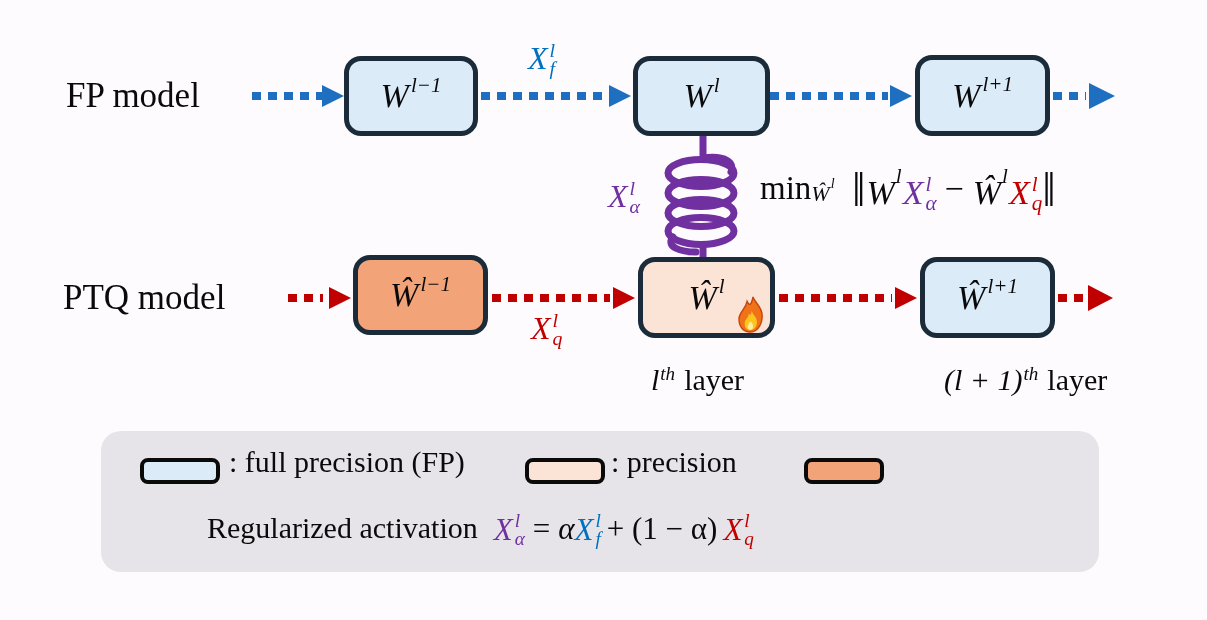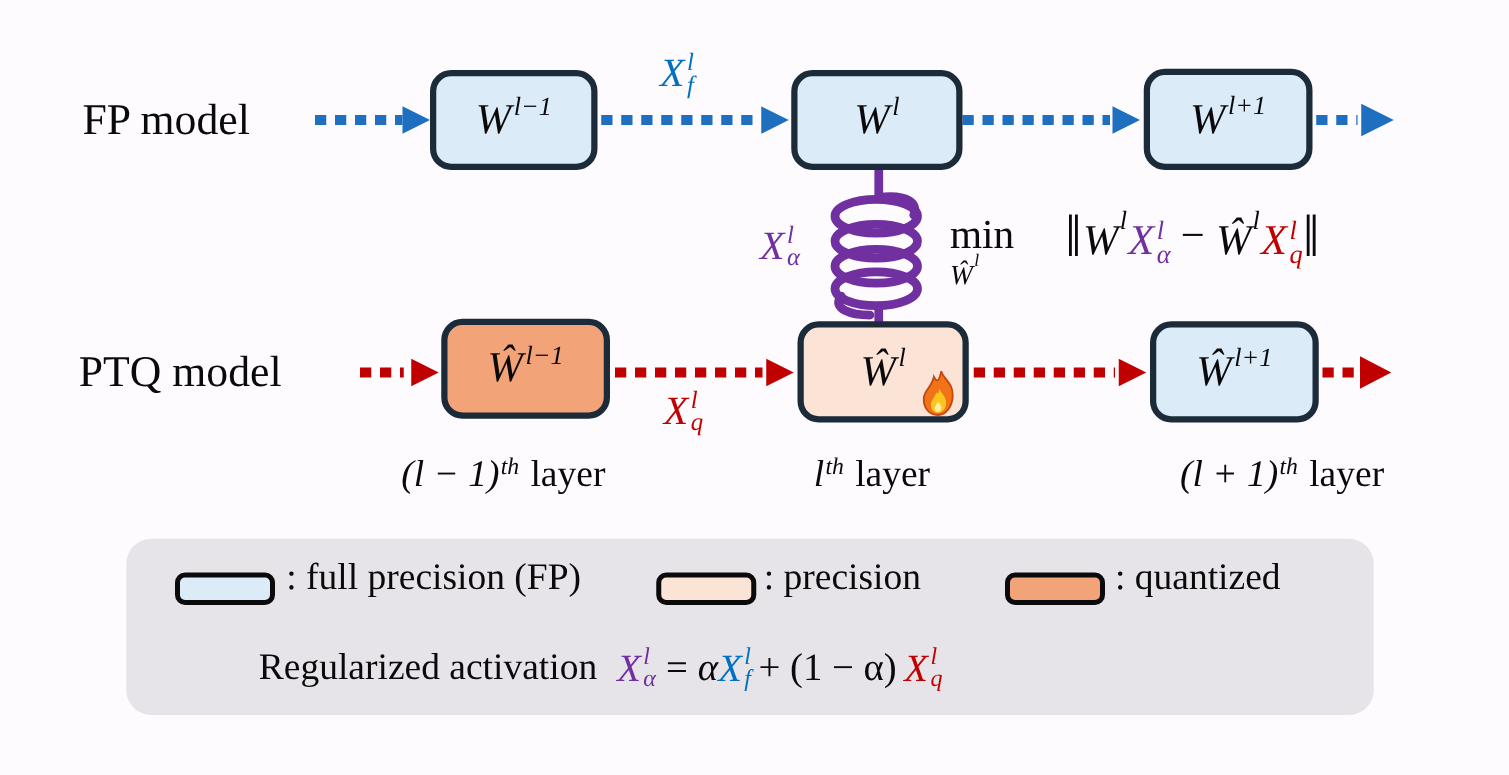--- a/index.html
+++ b/index.html
@@ -39,22 +39,22 @@
     font-size:0.62em;line-height:0.92;margin-left:2px;transform:translateY(1px);}
   .purple{color:#7030a0;}
   .red{color:#c00000;}
   .blue{color:#0070c0;}
   .xlabel{position:absolute;font-size:32px;}
   #xf-label{left:528px;top:40px;}
   #xalpha-label{left:608px;top:178px;}
   #xq-label{left:531px;top:310px;}
 
   
-  .minblock{position:absolute;left:760px;top:172px;display:flex;flex-direction:column;
-    align-items:flex-start;line-height:1;}
+  .minblock{position:absolute;left:760px;top:172px;display:flex;flex-direction:row;
+    align-items:flex-end;line-height:1;}
   .min-word{font-size:33px;}
   .min-under{font-size:22px;font-style:italic;margin-top:4px;display:inline-flex;}
   .musup{font-size:14px;transform:translateY(-6px);margin-left:1px;}
 
   
   .norm{position:absolute;left:852px;top:160px;height:66px;display:flex;align-items:center;
     font-size:34px;font-style:italic;line-height:1;}
   .dbar{font-style:normal;font-size:48px;font-weight:400;transform:translateY(-3px);}
   .wterm{display:inline-flex;margin:0 1px;}
   .wsup{font-size:21px;transform:translateY(-10px);margin-left:1px;}
@@ -75,21 +75,21 @@
   .swatch{position:absolute;box-sizing:border-box;width:80px;height:26px;
     border:4px solid #0a0a0a;border-radius:8px;top:27px;}
   #sw-fp{left:39px;}
   #sw-quantizing{left:424px;}
   #sw-quantized{left:703px;}
   .leglabel{position:absolute;top:13px;font-size:30px;line-height:1.2;}
   #lb-fp{left:128px;}
   #lb-quantizing{left:510px;}
   #lb-quantized{left:791px;}
   .legformula{position:absolute;left:106px;top:80px;height:46px;display:flex;
-    align-items:center;font-size:30px;}
+    align-items:flex-start;font-size:30px;}
   .lf-math{display:inline-flex;align-items:center;font-size:31px;margin-left:16px;}
   .lf-eq{font-style:normal;margin:0 8px;}
   .lf-alpha{font-style:italic;}
   .lf-mid{font-style:normal;margin:0 6px;}
 </style>
 </head>
 <body>
 
 <div class="canvas">
 
@@ -225,37 +225,33 @@
     <span class="xterm red">
       <span class="xbase">X</span>
       <span class="xscripts">
           <span>l</span>
           <span>q</span>
         </span>
     </span>
     <span class="dbar">‖</span>
   </div>
 
-  <div class="layerlabel" id="ll-0">
-    <span class="ll-math">(l − 1)</span><span class="ll-sup">th</span><span class="ll-word">layer</span>
-  </div>
   <div class="layerlabel" id="ll-1">
     <span class="ll-math">l</span><span class="ll-sup">th</span><span class="ll-word">layer</span>
   </div>
   <div class="layerlabel" id="ll-2">
     <span class="ll-math">(l + 1)</span><span class="ll-sup">th</span><span class="ll-word">layer</span>
   </div>
 
   <div class="legend">
     <div class="swatch fill-fp" id="sw-fp"></div>
     <div class="leglabel" id="lb-fp">: full precision (FP)</div>
     <div class="swatch fill-quantizing" id="sw-quantizing"></div>
     <div class="leglabel" id="lb-quantizing">: precision</div>
     <div class="swatch fill-quantized" id="sw-quantized"></div>
-    <div class="leglabel" id="lb-quantized">: quantized</div>
 
     <div class="legformula">
       <span class="lf-prefix">Regularized activation</span>
       <span class="lf-math">
         <span class="xterm purple">
           <span class="xbase">X</span>
           <span class="xscripts">
               <span>l</span>
               <span>α</span>
             </span>

